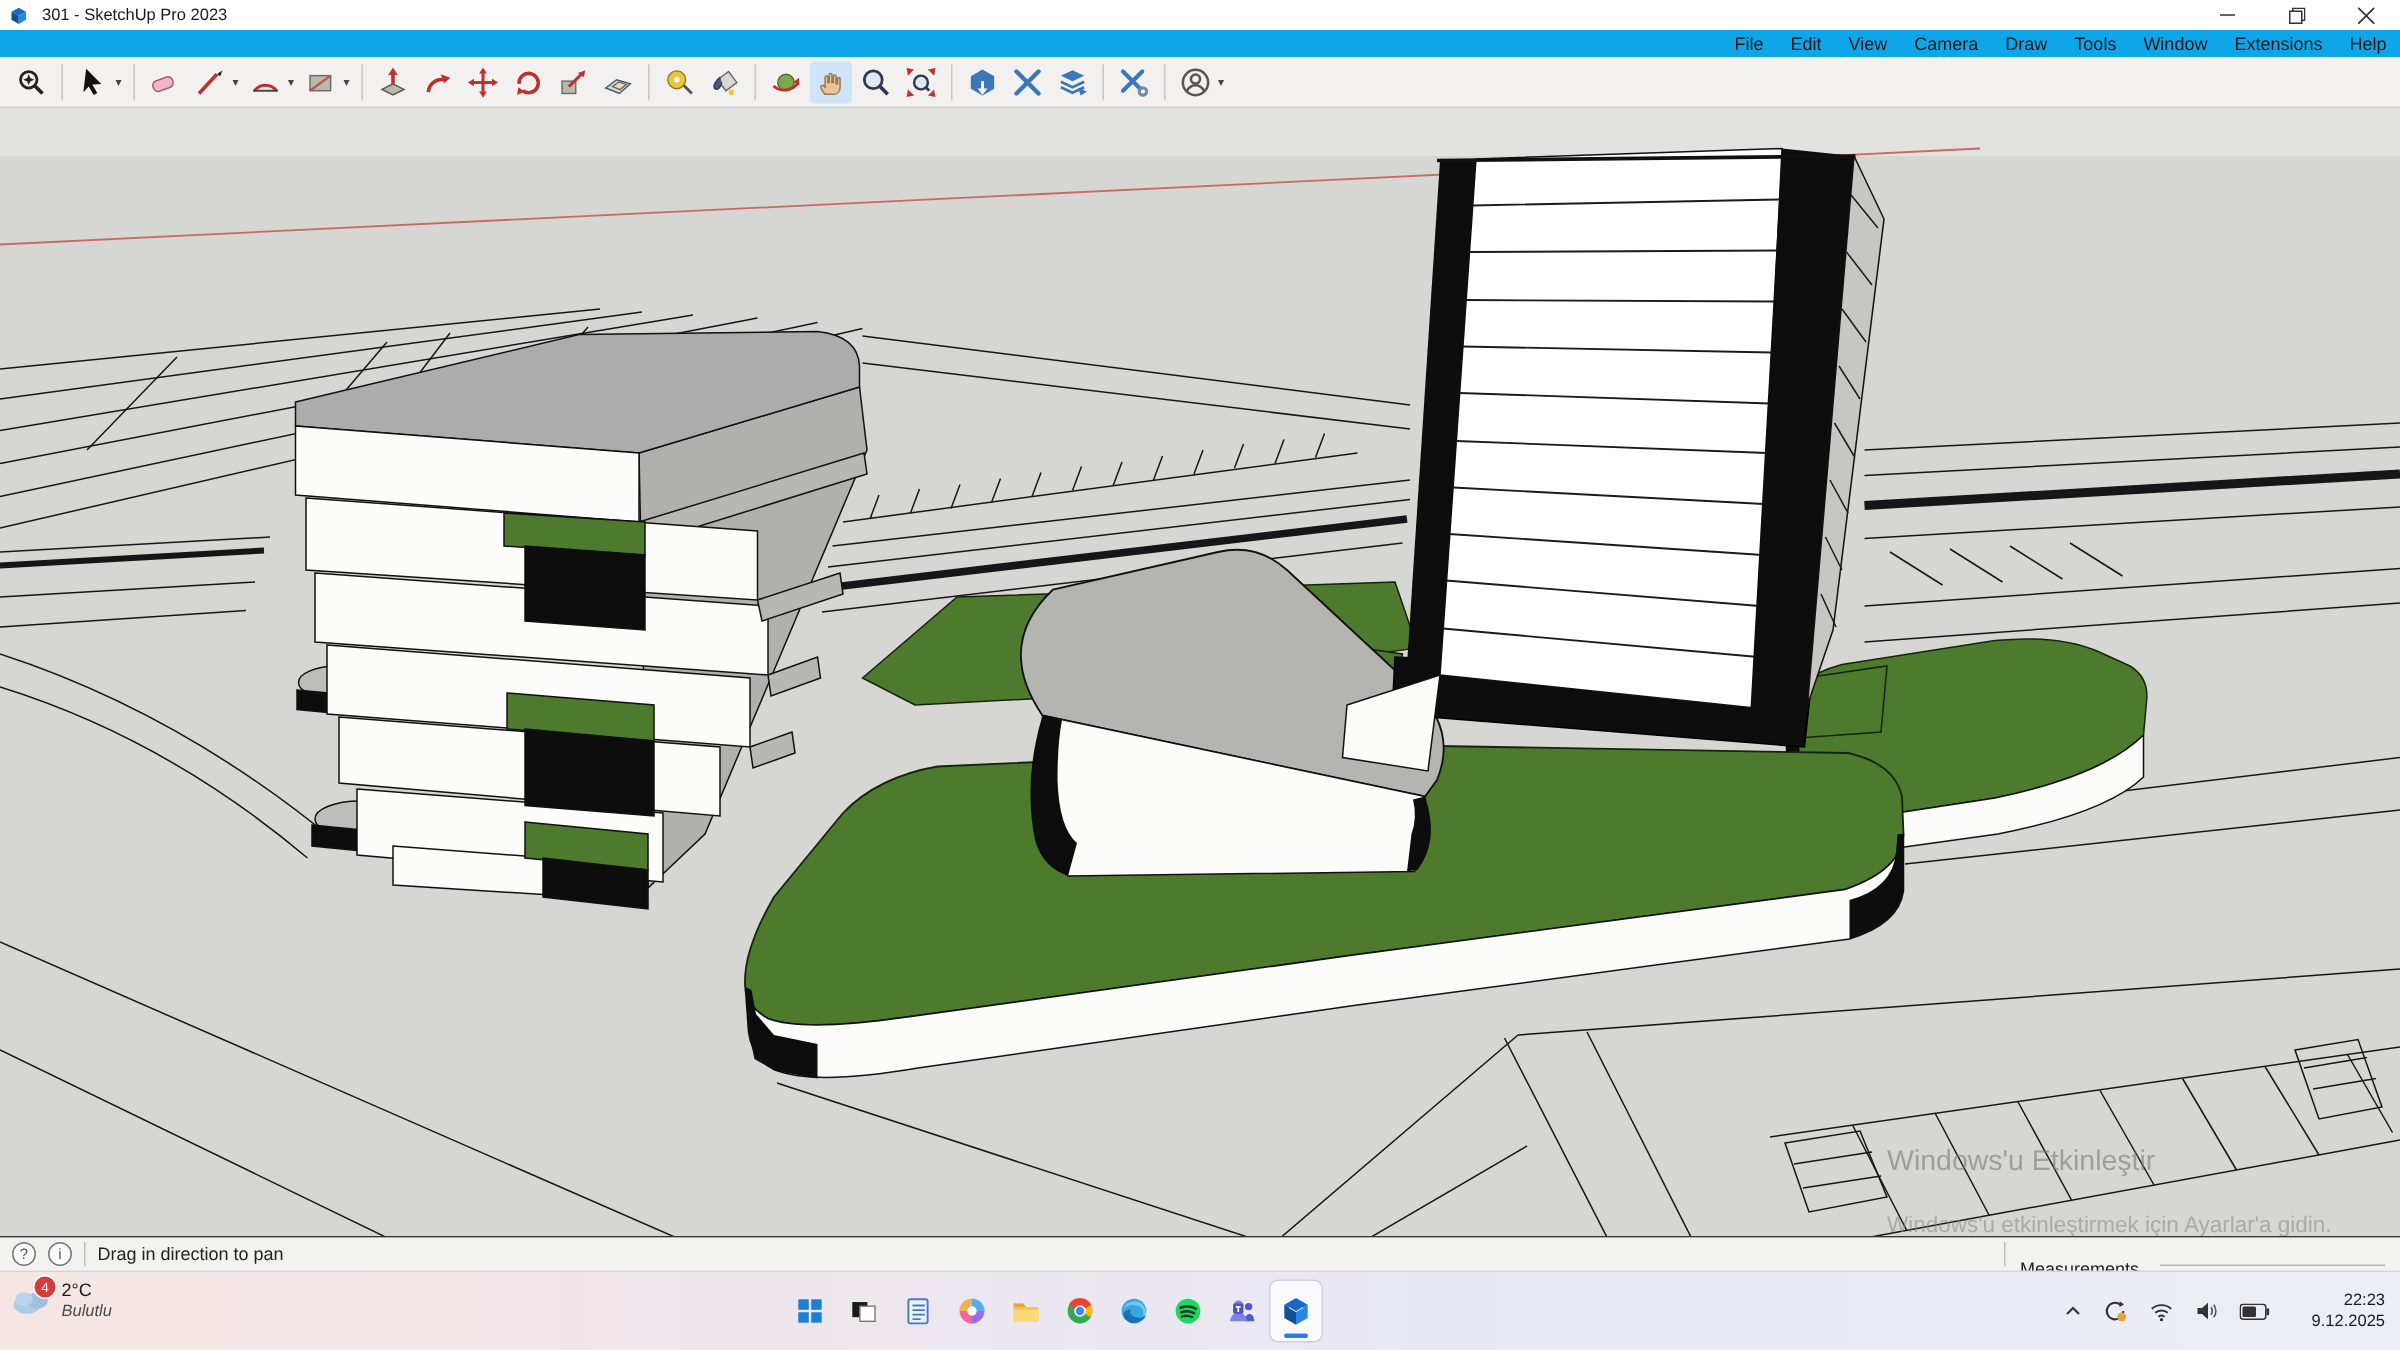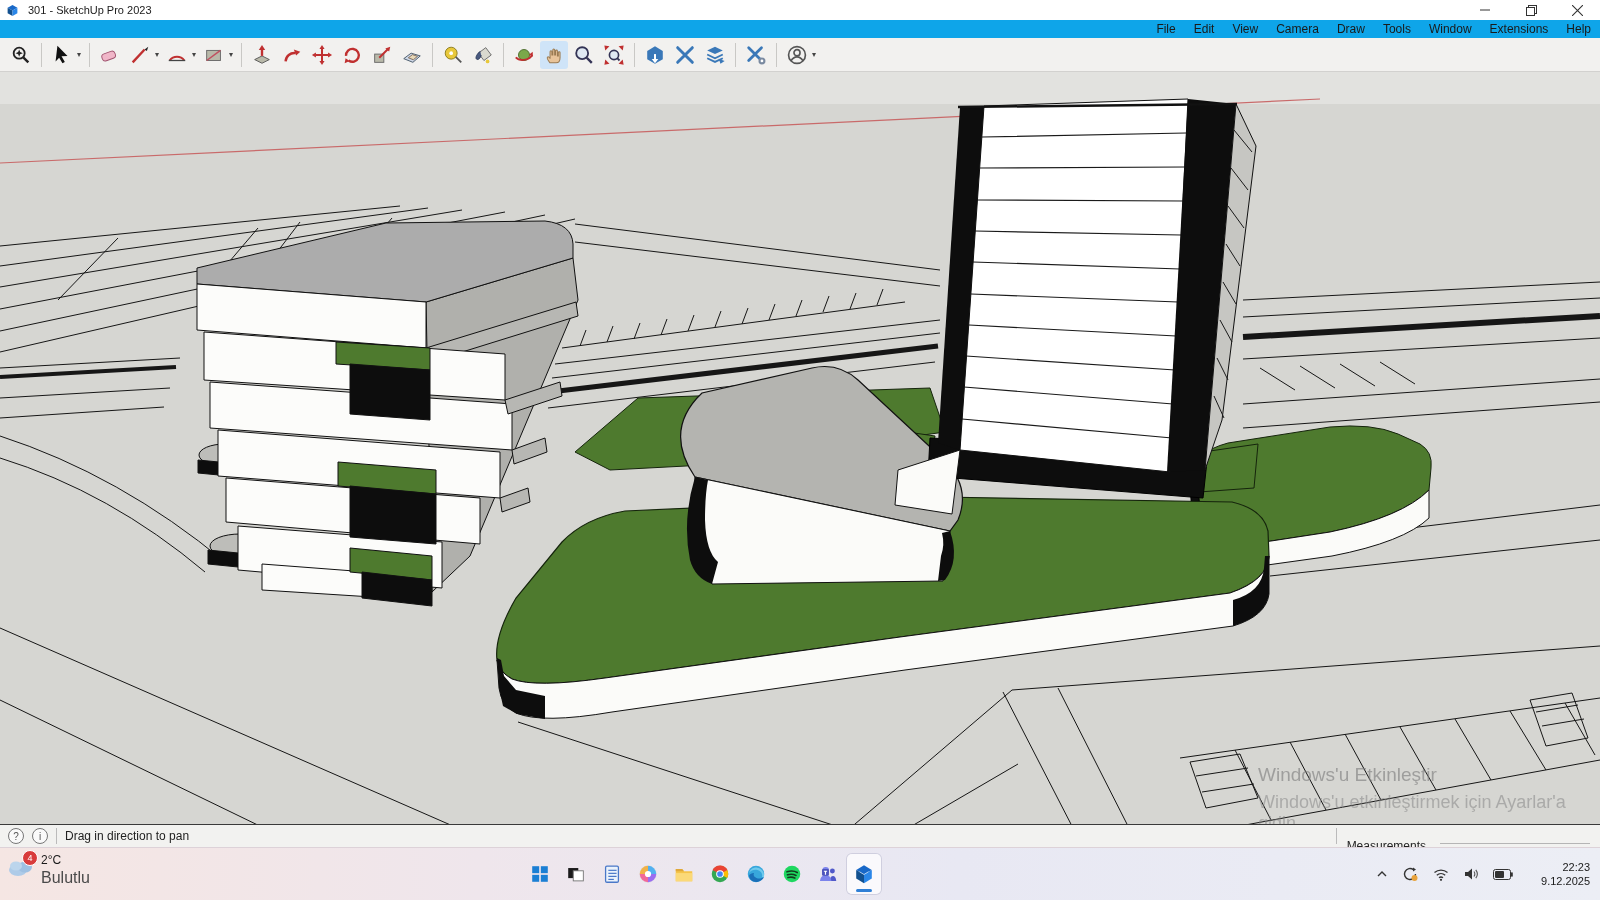--- a/index.html
+++ b/index.html
@@ -19,35 +19,35 @@
   .tbtn{width:28px;height:28px;display:flex;align-items:center;justify-content:center;border-radius:3px;position:relative;margin:0 1px;}
   .tbtn.active{background:#cfe4f8;}
   .tsep{width:1px;height:24px;background:#c9c8c5;margin:0 5px;}
   .caret{font-size:8px;color:#444;margin-left:0px;width:7px;display:inline-block;}
   .tbtn-wrap{display:flex;align-items:center;}
   
   #viewport{flex:1 1 auto;position:relative;background:#0f172a;border-bottom:1px solid #3a3a3a;overflow:hidden;}
   #viewport svg.scene{display:block;}
   #watermark{position:absolute;left:1258px;top:692px;color:rgba(125,125,125,.62);}
   #watermark .wm1{font-size:19px;display:block;}
-  #watermark .wm2{font-size:18px;display:block;margin-top:6px;color:rgba(135,135,135,.55);}
+  #watermark .wm2{font-size:15px;display:block;margin-top:22px;color:rgba(135,135,135,.55);}
   
   #statusbar{height:22px;background:#f2f2f0;display:flex;align-items:center;font-size:12px;color:#222;flex:0 0 auto;position:relative;}
   .qicon{width:14px;height:14px;border:1px solid #777;border-radius:50%;font-size:10px;color:#555;display:flex;align-items:center;justify-content:center;margin-left:8px;background:#fafafa;}
   .st-sep{width:1px;height:16px;background:#bbb;margin:0 8px;}
   #measure-wrap{position:absolute;right:10px;top:0;height:22px;display:flex;align-items:center;}
   #measure-wrap .st-sep{margin-right:10px;}
   #measure-label{font-size:12px;color:#222;margin-top:20px;}
   #measure-box{width:150px;height:14px;border-bottom:1px solid #b5b5b5;margin-left:14px;}
   
   #taskbar{height:52px;flex:0 0 auto;background:linear-gradient(90deg,#f5e6e3 0%,#efe6ec 30%,#e8e8f3 60%,#eceef5 100%);border-top:1px solid #ddd2d8;position:relative;}
   #weather{position:absolute;left:6px;top:5px;display:flex;align-items:flex-start;}
   #weather .wtxt{margin-left:5px;line-height:1.25;}
   #weather .temp{font-size:12px;color:#1a1a1a;}
-  #weather .cond{font-size:16px;color:#4a4a4a;}
+  #weather .cond{font-size:11px;color:#4a4a4a;font-style:italic;}
   #weather-badge{position:absolute;left:16px;top:-3px;background:#d83b3b;color:#fff;border-radius:50%;width:14px;height:14px;font-size:9px;display:flex;align-items:center;justify-content:center;border:1px solid #fff;}
   #task-center{position:absolute;left:522px;top:0;height:52px;display:flex;align-items:center;}
   .ticon{width:34px;height:40px;display:flex;align-items:center;justify-content:center;border-radius:5px;position:relative;margin:0 1px;}
   .ticon.active{background:rgba(255,255,255,.75);box-shadow:0 0 0 1px rgba(160,160,190,.35);}
   .ticon.active .underbar{position:absolute;bottom:2px;left:9px;width:16px;height:3px;border-radius:2px;background:#2f7fd6;}
   #searchpill{height:30px;width:178px;background:#fff;border:1px solid #d3c9cf;border-radius:16px;display:flex;align-items:center;margin:0 6px;position:relative;}
   #searchpill .mag{margin-left:10px;}
   #searchpill .ph{font-size:12px;color:#5a5a5a;margin-left:8px;}
   #searchpill .deer{position:absolute;right:8px;top:3px;}
   #tray{position:absolute;right:0;top:0;height:52px;display:flex;align-items:center;}

